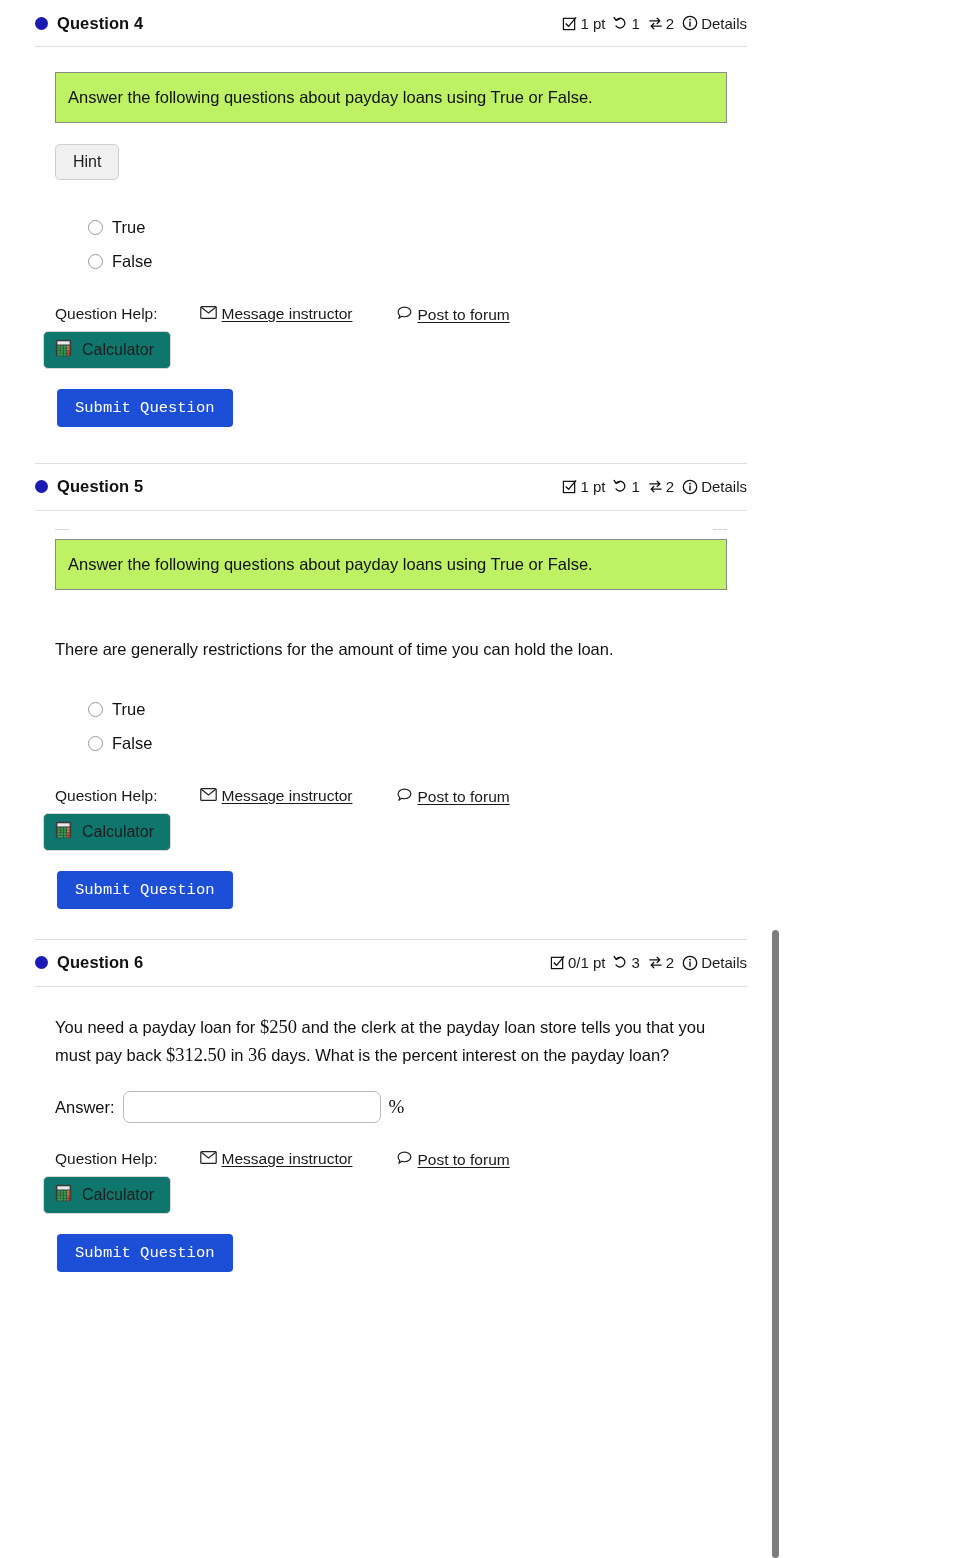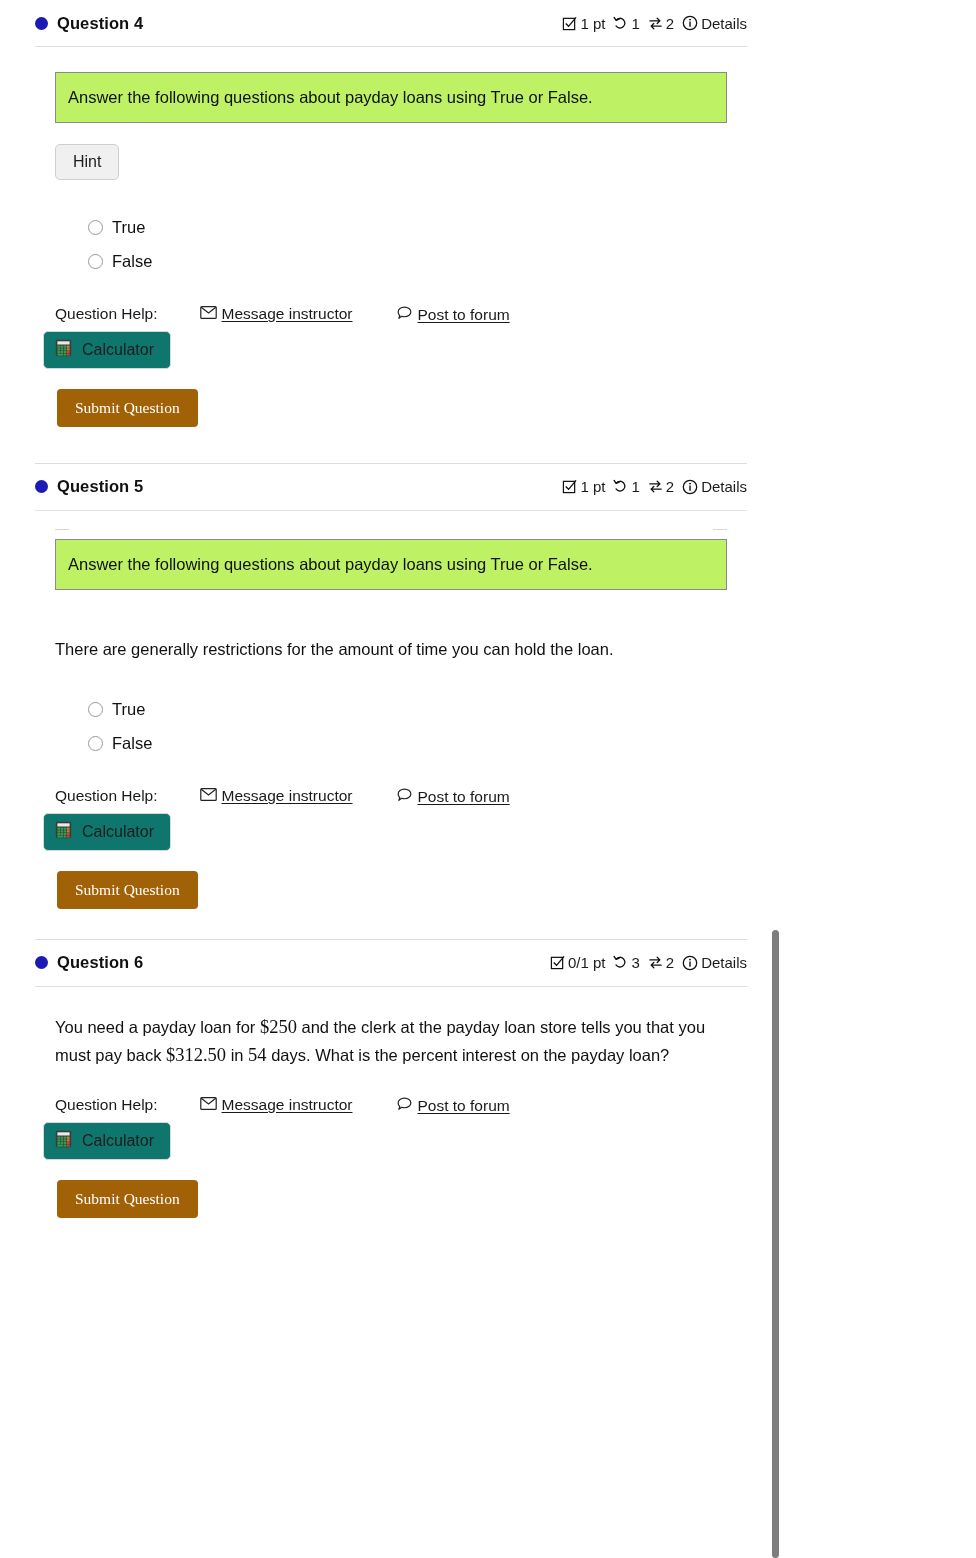--- a/index.html
+++ b/index.html
@@ -139,27 +139,27 @@
     border-radius: 5px;
     padding: 7px 16px 7px 11px;
     font-size: 16px;
     color: #1d1d1d;
     cursor: pointer;
   }
 
   .submit-btn {
     margin: 20px 0 0 22px;
     display: inline-block;
-    background: #a16207;
+    background: #1d4ed8;
     color: #ffffff;
     border: none;
     border-radius: 4px;
     padding: 10px 18px;
     font-size: 15.5px;
-    font-family: Liberation Serif, serif;
+    font-family: Liberation Mono, monospace;
     cursor: pointer;
   }
 
   .answer-row {
     margin: 22px 0 0 20px;
     display: flex;
     align-items: center;
     gap: 8px;
     font-size: 16.5px;
     color: #111;
@@ -491,22 +491,27 @@
               <rect x="7.3" y="6.5" width="1.4" height="5.2" fill="#111"></rect>
             </svg>
         </span>
         <span>Details</span>
       </span>
     </div>
   </div>
   <div class="q-sep"></div>
 
   <div class="q-body">
-    <div class="stem" style="margin-top:26px" id="q6-stem"><span>You need a payday loan for </span><span class="mathnum">$250</span><span> and the clerk at the payday loan store tells you that you must pay back </span><span class="mathnum">$312.50</span><span> in </span><span class="mathnum">54</span><span> days. What is the percent interest on the payday loan?</span></div>
-
+    <div class="stem" style="margin-top:26px" id="q6-stem"><span>You need a payday loan for </span><span class="mathnum">$250</span><span> and the clerk at the payday loan store tells you that you must pay back </span><span class="mathnum">$312.50</span><span> in </span><span class="mathnum">36</span><span> days. What is the percent interest on the payday loan?</span></div>
+
+    <div class="answer-row">
+      <span>Answer:</span>
+      <input class="answer-input" type="text" placeholder="" style="">
+      <span class="pct">%</span>
+    </div>
 
     <div class="help-row">
       <span class="help-label">Question Help:</span>
       <a class="help-link">
         <span>
           <svg width="17" height="13" viewBox="0 0 18 14">
               <rect x="0.7" y="0.7" width="16.6" height="12.6" rx="1" fill="none" stroke="#222" stroke-width="1.3"></rect>
               <path d="M1.2 1.4 L9 7.6 L16.8 1.4" fill="none" stroke="#222" stroke-width="1.3"></path>
             </svg>
         </span>

